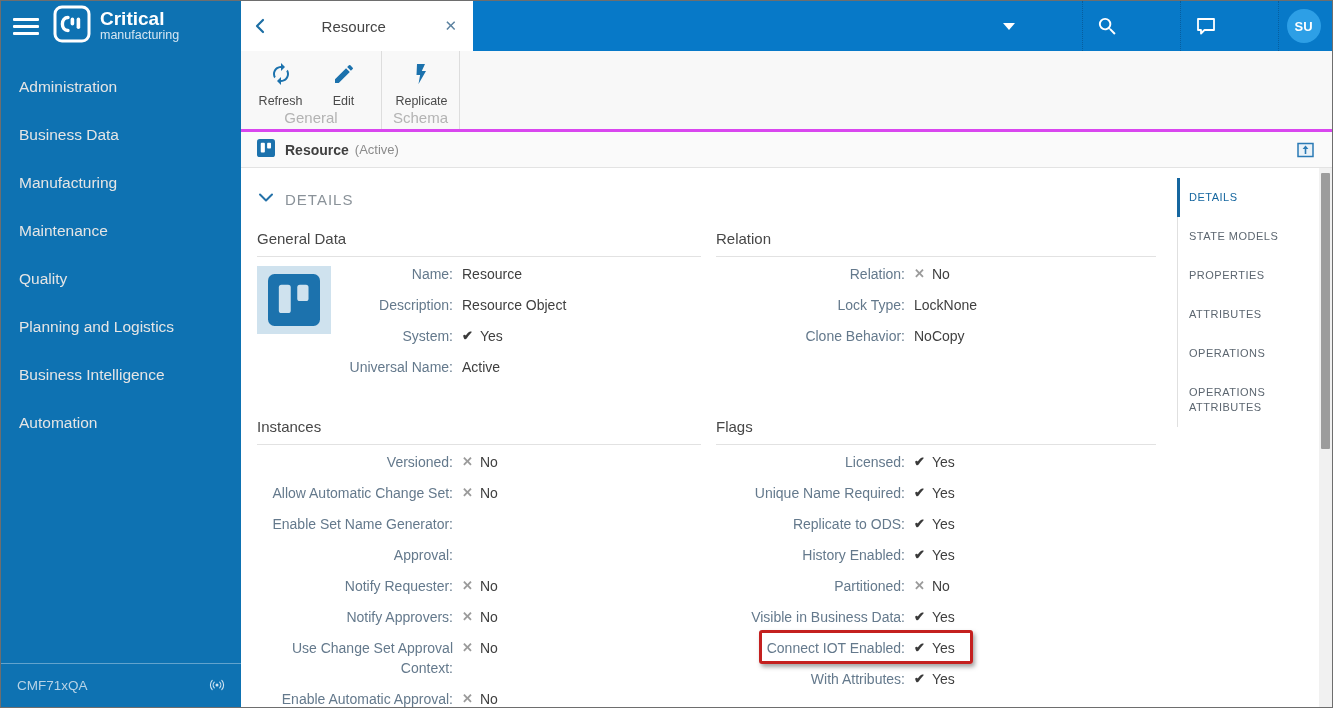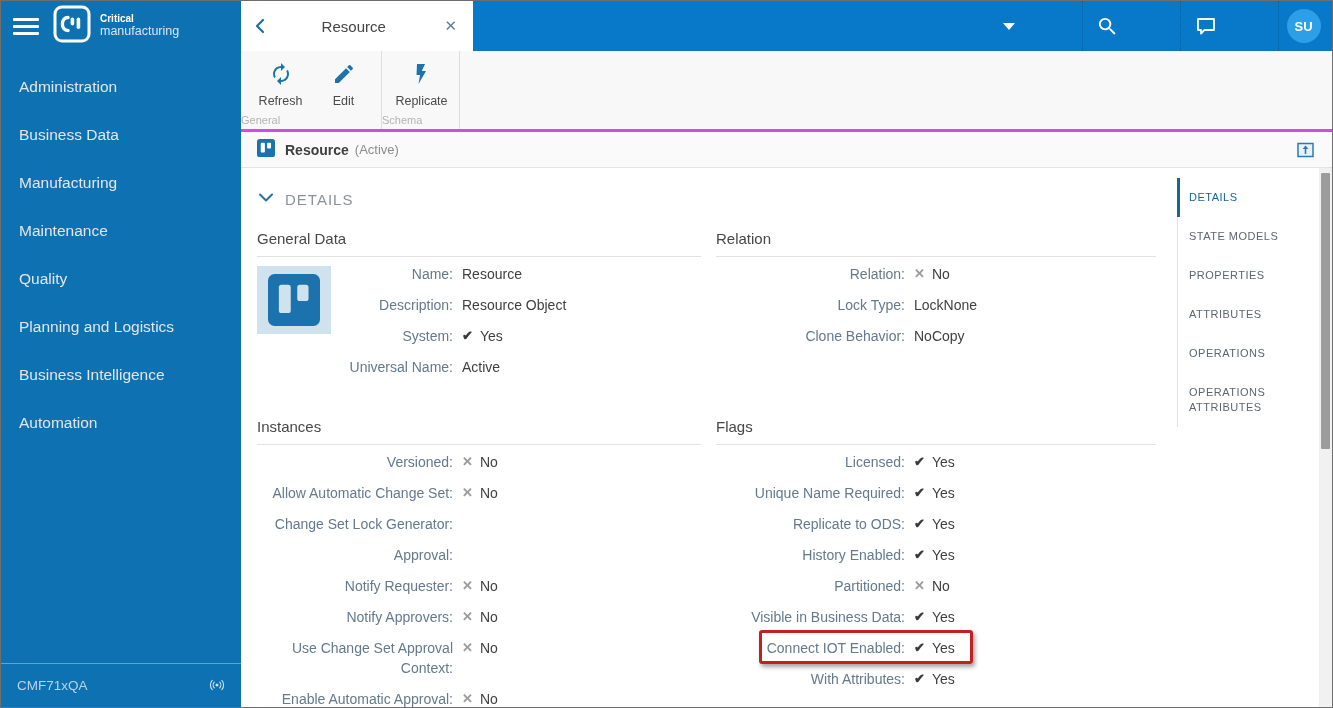--- a/index.html
+++ b/index.html
@@ -6,21 +6,21 @@
   body { font-family:"Liberation Sans", sans-serif; background:#cfcfcf; }
   .screen { position:relative; width:1333px; height:708px; background:#fff; border:1px solid #6e6e6e; overflow:hidden; }
 
   
   .sidebar { position:absolute; left:0; top:0; width:240px; height:100%; background:#0e72b2; color:#e9f1f8; }
   .sb-header { display:flex; align-items:center; height:50px; padding-left:12px; }
   .hamburger { width:26px; cursor:pointer; }
   .hamburger span { display:block; height:3px; background:#fff; margin:4px 0; border-radius:1px; }
   .logo { display:flex; align-items:center; margin-left:14px; }
   .logo-text { margin-left:9px; line-height:1.05; }
-  .logo-line1 { font-weight:bold; font-size:10px; color:#fff; }
+  .logo-line1 { font-weight:bold; font-size:19px; color:#fff; }
   .logo-line2 { font-size:12.5px; color:#d6e6f2; }
   .sb-nav { margin-top:12px; }
   .sb-item { height:48px; display:flex; align-items:center; padding-left:18px; font-size:15.5px; color:#e5e5e5; cursor:pointer; }
   .sb-footer { position:absolute; left:0; right:0; bottom:0; height:44px; border-top:1px solid rgba(255,255,255,0.35);
                display:flex; align-items:center; justify-content:space-between; padding:0 16px; }
   .env-label { font-size:13.5px; color:#b7d3e6; }
 
   
   .topbar { position:absolute; left:240px; top:0; right:0; height:50px; background:#0779c8; }
   .tab { position:absolute; left:0; top:0; width:232px; height:50px; background:#fff; display:flex; align-items:center; padding:0 12px; }
@@ -33,21 +33,21 @@
   .tb-cell.first { border-left:none; }
   .caret-down { width:0; height:0; border-left:6px solid transparent; border-right:6px solid transparent; border-top:7px solid #fff; }
   .avatar { width:34px; height:34px; border-radius:50%; background:#2d9fe6; color:#fff; font-size:13px; font-weight:bold;
             display:flex; align-items:center; justify-content:center; cursor:pointer; }
 
   
   .toolbar { position:absolute; left:240px; top:50px; right:0; height:81px; background:#f8f8f8; border-bottom:3px solid #d946ef; display:flex; }
   .tgroup { position:relative; height:100%; border-right:1px solid #ddd; display:flex; padding:6px 6px 18px 8px; }
   .tbtn { width:63px; display:flex; flex-direction:column; align-items:center; cursor:pointer; padding-top:5px; }
   .tbtn-label { margin-top:4px; font-size:12.5px; color:#4a4a4a; }
-  .tgroup-label { position:absolute; bottom:3px; left:0; right:0; font-size:11px; color:#b3b3b3; }
+  .tgroup-label { position:absolute; bottom:3px; left:0; right:0; text-align:center; font-size:15px; color:#b3b3b3; }
 
   
   .entity-header { position:absolute; left:240px; top:131px; right:0; height:36px; background:#fafafa;
                    border-bottom:1px solid #e3e3e3; display:flex; align-items:center; padding-left:16px; }
   .eh-title { margin-left:10px; font-size:14px; font-weight:bold; color:#3f3f3f; }
   .eh-state { margin-left:6px; font-size:13px; color:#8b8b8b; }
   .eh-expand { position:absolute; right:18px; top:10px; cursor:pointer; }
 
   
   .content { position:absolute; left:240px; top:167px; right:13px; bottom:0; background:#fff; overflow:hidden; }
@@ -276,21 +276,21 @@
             </span>
           </div>
           <div class="frow">
             <span class="flabel">Allow Automatic Change Set:</span>
             <span class="fvalue">
               <span class="mark" data-mark="cross">✕</span>
               <span>No</span>
             </span>
           </div>
           <div class="frow">
-            <span class="flabel">Change Set Lock Generator:</span>
+            <span class="flabel">Enable Set Name Generator:</span>
             <span class="fvalue">
                 <span></span>
               </span>
           </div>
           <div class="frow">
             <span class="flabel">Approval:</span>
             <span class="fvalue">
                 <span></span>
               </span>
           </div>

